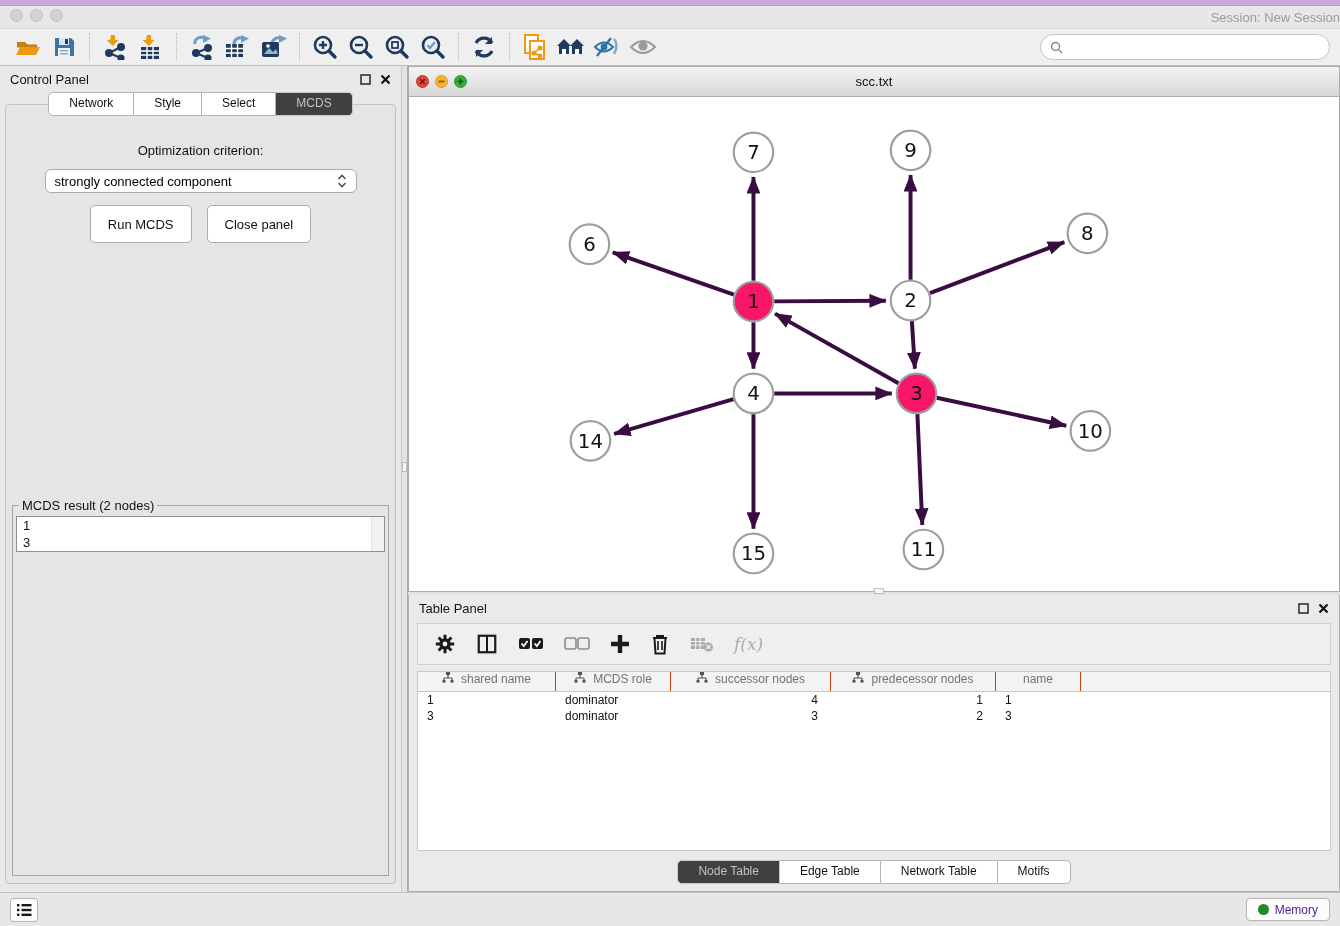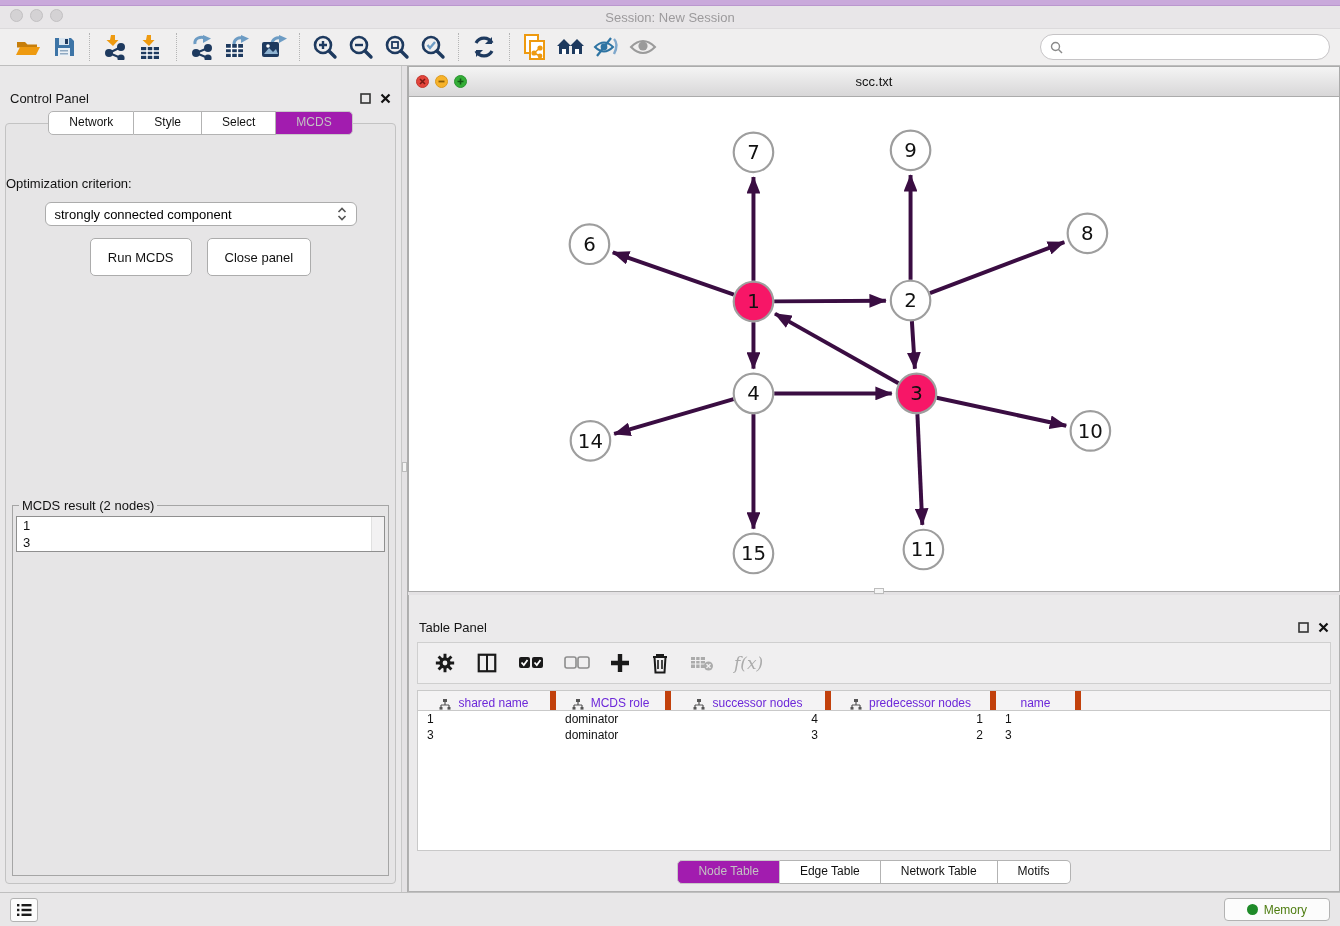--- a/index.html
+++ b/index.html
@@ -5,48 +5,48 @@
   * { margin:0; padding:0; box-sizing:border-box; }
   html,body { width:1340px; height:926px; }
   body { font-family:"Liberation Sans", sans-serif; background:#E8E6E8; overflow:hidden; }
   .window { position:relative; width:1340px; height:926px; background:#E8E6E8; }
 
   
   .mac-strip { height:6px; background:#C9A9DB; border-bottom:1px solid #BA97CE; }
   .titlebar { height:22px; position:relative; display:flex; align-items:center; background:#E8E6E8; }
   .traffic-inactive { position:absolute; left:10px; top:3px; display:flex; gap:7px; }
   .traffic-inactive span { width:13px; height:13px; border-radius:50%; background:#D4D2D4; border:1px solid #C2C0C2; }
-  .app-title { flex:1; text-align:center; font-size:13px; color:#9C9A9C; }
+  .app-title { flex:1; text-align:right; font-size:13px; color:#9C9A9C; }
 
   
   .toolbar { height:38px; background:#F0EFEF; border-top:1px solid #DCDADC; border-bottom:1px solid #BEBEBE;
              display:flex; align-items:center; padding:0 10px; }
   .tb-btn { width:36px; height:32px; display:flex; align-items:center; justify-content:center;
             background:none; border:none; cursor:pointer; flex:none; }
   .tb-sep { width:1px; height:28px; border-left:1px dotted #B5B5B5; margin:0 7px; flex:none; }
   .search-wrap { margin-left:auto; width:290px; height:26px; background:#FFFFFF; border:1px solid #C6C4C6;
                  border-radius:13px; display:flex; align-items:center; padding:0 9px; gap:6px; }
   .search-wrap input { border:none; outline:none; flex:1; font-size:13px; background:transparent; font-family:"Liberation Sans",sans-serif; }
 
   
   .main { position:absolute; top:66px; left:0; right:0; bottom:34px; display:flex; }
 
   
   .control-panel { width:401px; flex:none; background:#E9E8E9; display:flex; flex-direction:column; }
-  .panel-header { height:26px; display:flex; align-items:center; padding:0 10px; font-size:13px; color:#151515; flex:none;margin-top:19px; }
+  .panel-header { height:26px; display:flex; align-items:center; padding:0 10px; font-size:13px; color:#151515; flex:none; }
   .panel-header .hdr-icons { margin-left:auto; display:flex; gap:9px; align-items:center; }
   .cp-tabs { display:flex; justify-content:center; flex:none; position:relative; z-index:2; }
   .tab { padding:3px 20px 4px; font-size:12px; background:#FFFFFF; border:1px solid #B3B3B3; border-left:none;
          color:#111; cursor:pointer; line-height:15px; }
   .tab:first-child { border-left:1px solid #B3B3B3; border-radius:5px 0 0 5px; }
   .tab:last-child { border-radius:0 5px 5px 0; }
-  .tab.active { background:#a21caf; color:#C3C2C3; border-color:#C8C8C8; }
+  .tab.active { background:#404040; color:#C3C2C3; border-color:#C8C8C8; }
   .tab-content { flex:1; margin:-12px 5px 8px; border:1px solid #C3C3C3; border-radius:4px; background:#E6E5E6;
                  display:flex; flex-direction:column; padding-top:12px; }
-  .opt-label { text-align:left; font-size:13px; margin-top:40px; color:#111; }
+  .opt-label { text-align:center; font-size:13px; margin-top:26px; color:#111; }
   .dropdown { margin:11px auto 0; width:312px; height:24px; background:#FFFFFF; border:1px solid #ACACAC;
               border-radius:6px; display:flex; align-items:center; padding:0 9px; font-size:13px; cursor:pointer; }
   .dropdown .dd-chevrons { margin-left:auto; }
   .btn-row { display:flex; justify-content:center; gap:15px; margin-top:12px; }
   .push-btn { height:38px; padding:0 17px; background:#FFFFFF; border:1px solid #ACACAC; border-radius:5px;
               font-size:13px; font-family:"Liberation Sans",sans-serif; color:#111; cursor:pointer; }
   .cp-spacer { flex:1; }
   fieldset.mcds-result { margin:0 6px 7px; height:378px; border:1px solid #A5A5A5; padding:3px; flex:none; }
   fieldset.mcds-result legend { font-size:13px; color:#111; padding:0 3px; margin-left:3px; }
   .result-box { height:100%; background:#FFFFFF; border:1px solid #8F8F8F; position:relative; overflow:hidden; }
@@ -77,35 +77,35 @@
   .h-grip { position:absolute; left:50%; top:-4px; width:10px; height:6px; background:#F5F5F5; border:1px solid #BDBDBD; }
 
   
   .table-panel { flex:1; background:#EBEAEB; border:1px solid #B0B0B0; border-top:none; display:flex; flex-direction:column; min-height:0; }
   .tp-toolbar { margin:2px 8px 0; height:42px; flex:none; background:#F0EFF0; border:1px solid #CFCFCF;
                 display:flex; align-items:center; gap:20px; padding:0 16px; }
   .tp-tool { background:none; border:none; display:flex; align-items:center; justify-content:center; cursor:pointer; }
   .fx-label { font-family:"DejaVu Serif", serif; font-style:italic; font-size:17px; color:#ABABAB; }
   .tp-table { margin:6px 8px 0; flex:1; background:#FFFFFF; border:1px solid #C9C9C9; overflow:hidden; min-height:0; }
   .thead { display:flex; height:20px; background:#F4F3F4; border-bottom:1px solid #C9C9C9; }
-  .th { display:flex; align-items:flex-end; justify-content:center; gap:7px; font-size:12px; color:#6d28d9;
-        border-right:6px solid #c2410c; flex:none; cursor:pointer; }
+  .th { display:flex; align-items:flex-start; justify-content:center; gap:7px; font-size:12px; color:#737373;
+        border-right:1px solid #c2410c; flex:none; cursor:pointer; }
   .trow { display:flex; height:16px; align-items:center; font-size:12px; color:#111; }
   .td { flex:none; overflow:hidden; white-space:nowrap; }
   .td.l { padding-left:9px; text-align:left; }
   .td.r { padding-right:13px; text-align:right; }
   .tp-tabs { display:flex; justify-content:center; padding:9px 0 7px; flex:none; }
 
   
   .statusbar { position:absolute; left:0; right:0; bottom:0; height:34px; background:#E8E7E8; border-top:1px solid #BFBFBF;
                display:flex; align-items:center; padding:0 10px; }
   .sb-list-btn { width:28px; height:24px; background:#FCFCFC; border:1px solid #B3B3B3; border-radius:3px;
                  display:flex; align-items:center; justify-content:center; cursor:pointer; }
-  .memory-btn { margin-left:auto; height:23px; padding:0 22px; background:#FCFCFC; border:1px solid #B3B3B3; border-radius:4px;
-                display:flex; align-items:center; gap:6px; font-size:12px; color:#4d7c0f; cursor:pointer; font-family:"Liberation Sans",sans-serif; }
+  .memory-btn { margin-left:auto; height:23px; padding:0 11px; background:#FCFCFC; border:1px solid #B3B3B3; border-radius:4px;
+                display:flex; align-items:center; gap:6px; font-size:12px; color:#4c1d95; cursor:pointer; font-family:"Liberation Sans",sans-serif; }
   .gdot { width:11px; height:11px; border-radius:50%; background:#1E8A28; }
 </style>
 </head>
 <body>
 
 <div class="window">
 
   <div class="mac-strip"></div>
   <div class="titlebar">
     <div class="traffic-inactive">

